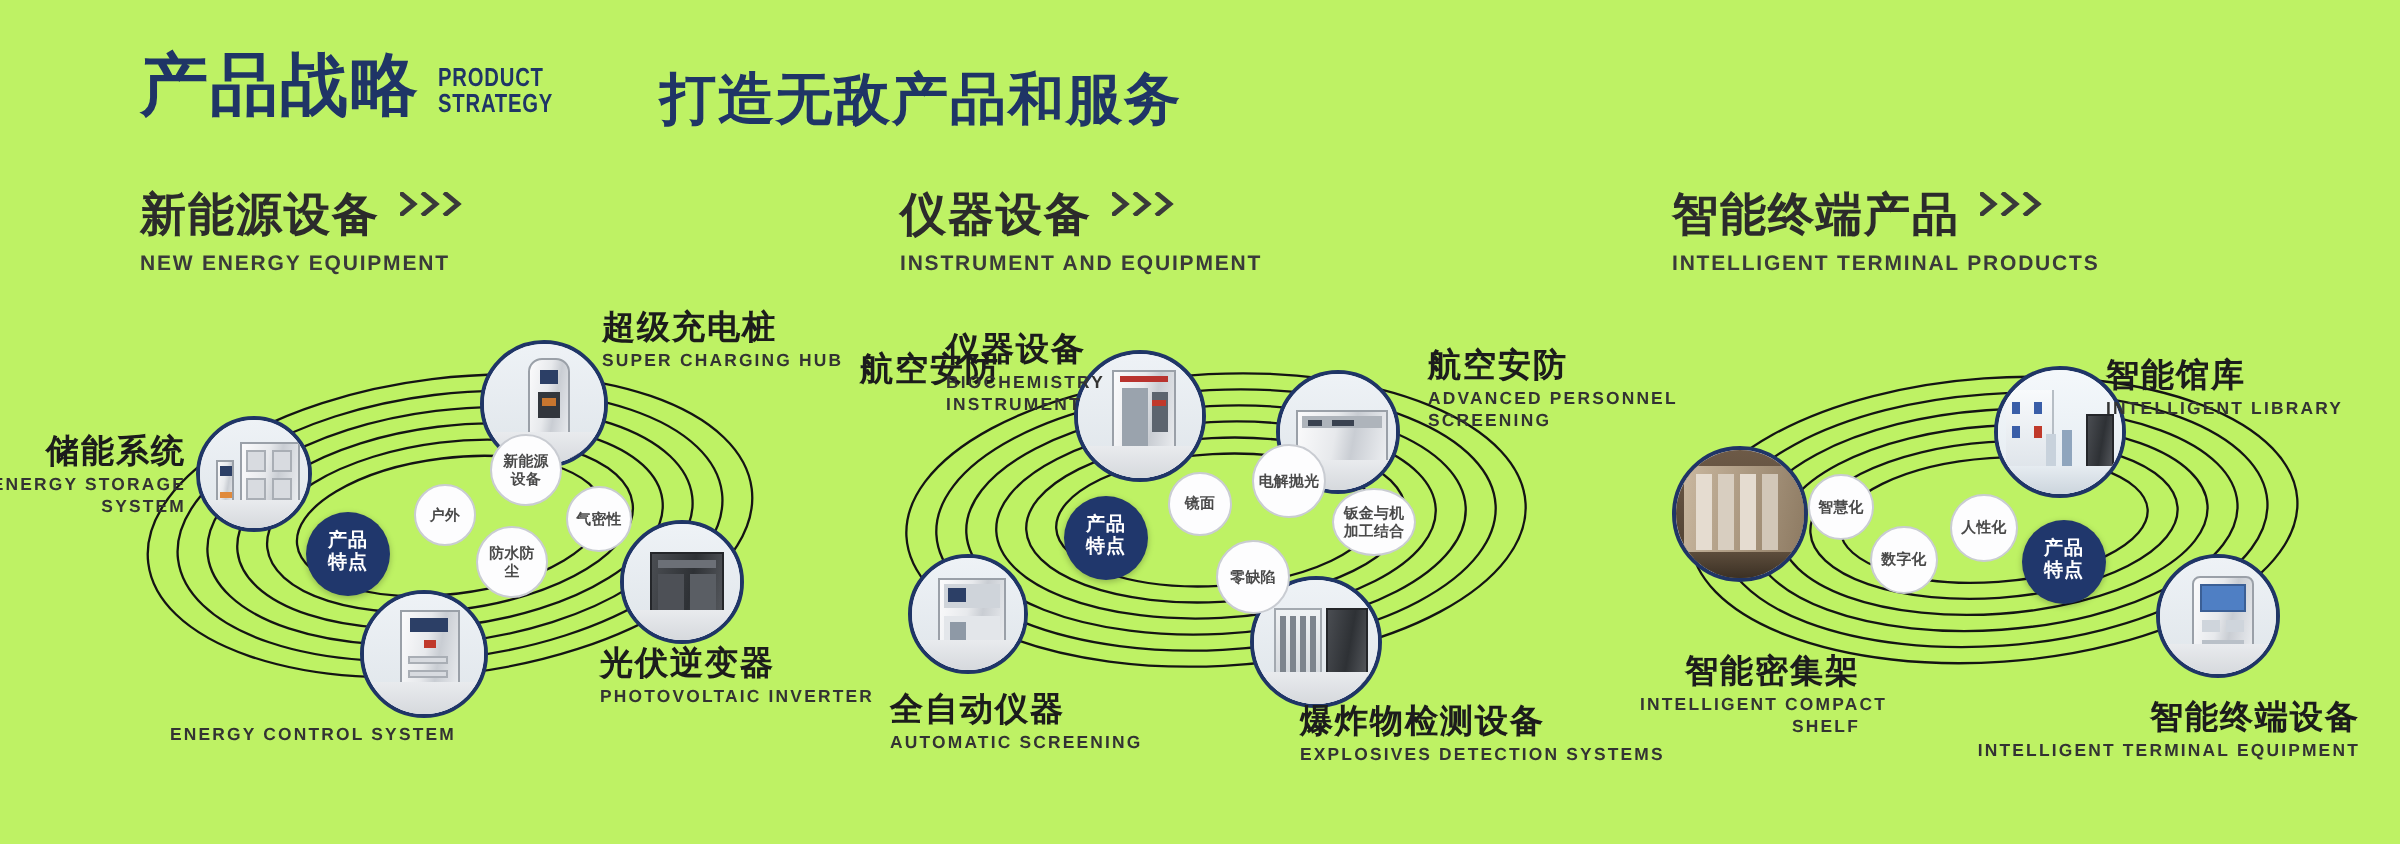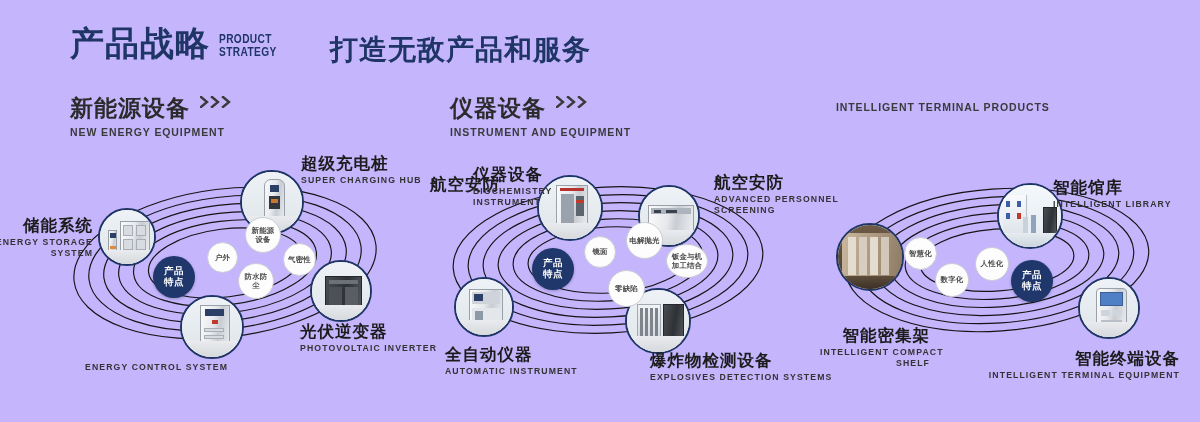--- a/index.html
+++ b/index.html
@@ -2,21 +2,21 @@
 <html><head>
 <meta charset="utf-8">
 <style>
   * { box-sizing: border-box; margin: 0; padding: 0; }
   html, body {
     width: 1200px; height: 422px;
     background: #ffffff;
     font-family: "Liberation Sans", "DejaVu Sans", sans-serif;
     overflow: hidden;
   }
-  #page { position: relative; width: 1200px; height: 422px; background: #c4b5fd; }
+  #page { position: relative; width: 1200px; height: 422px; background: #bef264; }
 
   
   .hdr { position: absolute; left: 70px; top: 26px; display: flex; align-items: flex-end; }
   .hdr-cn {
     font-size: 34px; font-weight: bold; color: #1f3566;
     letter-spacing: 1px; line-height: 1; font-family: "DejaVu Sans", sans-serif;
   }
   .hdr-en {
     margin-left: 9px; margin-bottom: 2px;
     color: #1f3566; font-weight: bold; font-size: 13px;
@@ -146,20 +146,30 @@
           <path d="M1 1 L7 6 L1 11" fill="none" stroke="#3a3a3a" stroke-width="2.4" stroke-linecap="square"></path>
           <path d="M12 1 L18 6 L12 11" fill="none" stroke="#3a3a3a" stroke-width="2.4" stroke-linecap="square"></path>
           <path d="M23 1 L29 6 L23 11" fill="none" stroke="#3a3a3a" stroke-width="2.4" stroke-linecap="square"></path>
         </svg>
       </span>
     </div>
     <div class="sec-en">INSTRUMENT AND EQUIPMENT</div>
   </div>
 
   <div class="sec" style="left:836px; top:96px;">
+    <div class="sec-cn">
+      <span>智能终端产品</span>
+      <span class="chev">
+        <svg width="34" height="12" viewBox="0 0 34 12">
+          <path d="M1 1 L7 6 L1 11" fill="none" stroke="#3a3a3a" stroke-width="2.4" stroke-linecap="square"></path>
+          <path d="M12 1 L18 6 L12 11" fill="none" stroke="#3a3a3a" stroke-width="2.4" stroke-linecap="square"></path>
+          <path d="M23 1 L29 6 L23 11" fill="none" stroke="#3a3a3a" stroke-width="2.4" stroke-linecap="square"></path>
+        </svg>
+      </span>
+    </div>
     <div class="sec-en">INTELLIGENT TERMINAL PRODUCTS</div>
   </div>
 
   <div class="cluster" style="left:55px; top:155px; width:360px; height:210px;">
 
     <div class="rings">
       <svg width="360" height="210" viewBox="0 0 360 210">
         <g fill="none" stroke="#141414" stroke-width="1.15">
           <ellipse cx="170" cy="108" rx="152" ry="74" transform="rotate(-7 170 108)"></ellipse>
           <ellipse cx="170" cy="108" rx="137" ry="66" transform="rotate(-7 170 108)"></ellipse>
@@ -353,21 +363,21 @@
       <div class="en">BIOCHEMISTRY<br>INSTRUMENT</div>
     </div>
 
     <div class="lbl" style="left:274px; top:14px;">
       <div class="cn">航空安防</div>
       <div class="en">ADVANCED PERSONNEL<br>SCREENING</div>
     </div>
 
     <div class="lbl" style="left:5px; top:186px;">
       <div class="cn">全自动仪器</div>
-      <div class="en">AUTOMATIC INSTRUMENT</div>
+      <div class="en">AUTOMATIC SCREENING</div>
     </div>
 
     <div class="lbl" style="left:198px; top:192px;margin-left:12px;">
       <div class="cn">爆炸物检测设备</div>
       <div class="en">EXPLOSIVES DETECTION SYSTEMS</div>
     </div>
   </div>
 
   <div class="cluster" style="left:825px; top:165px; width:360px; height:205px;">
 

